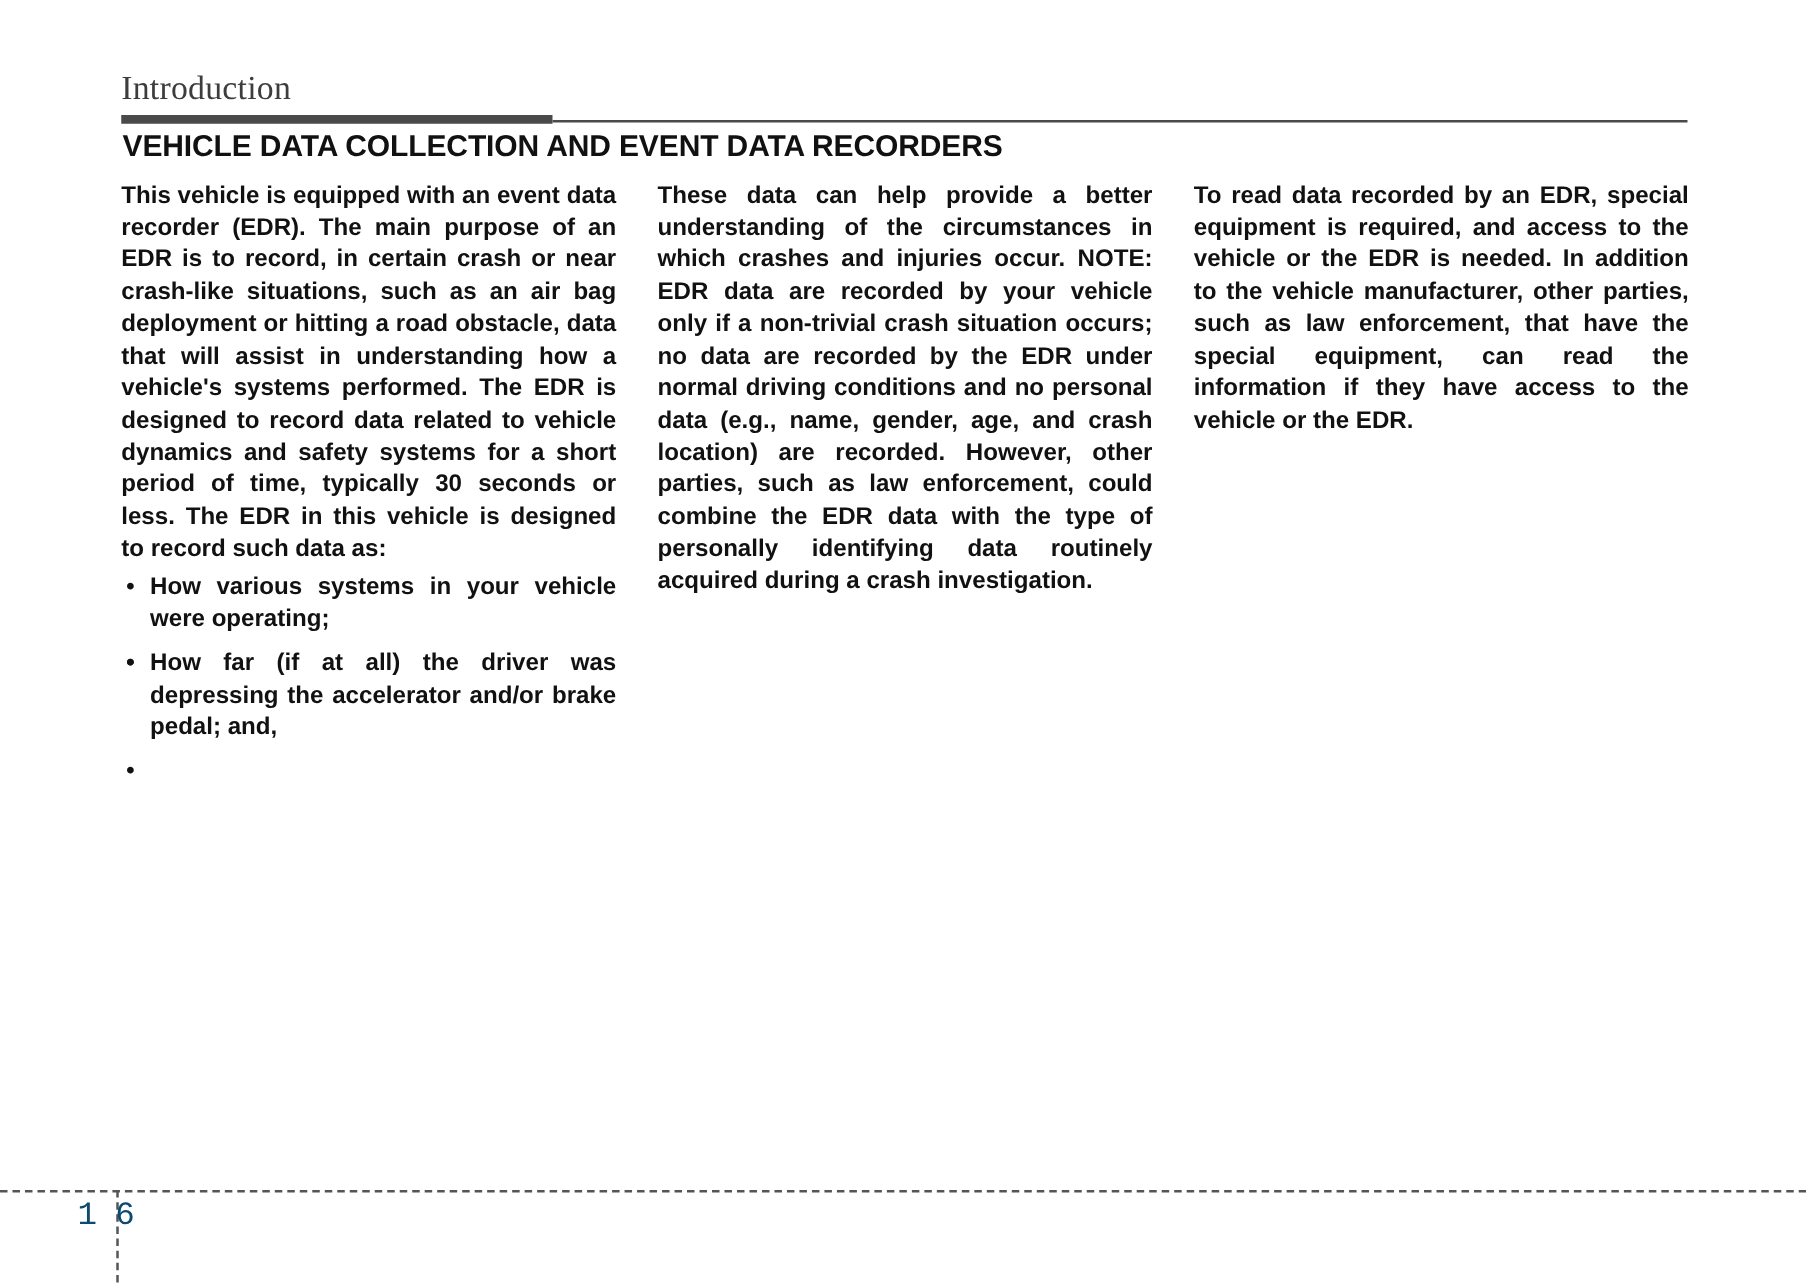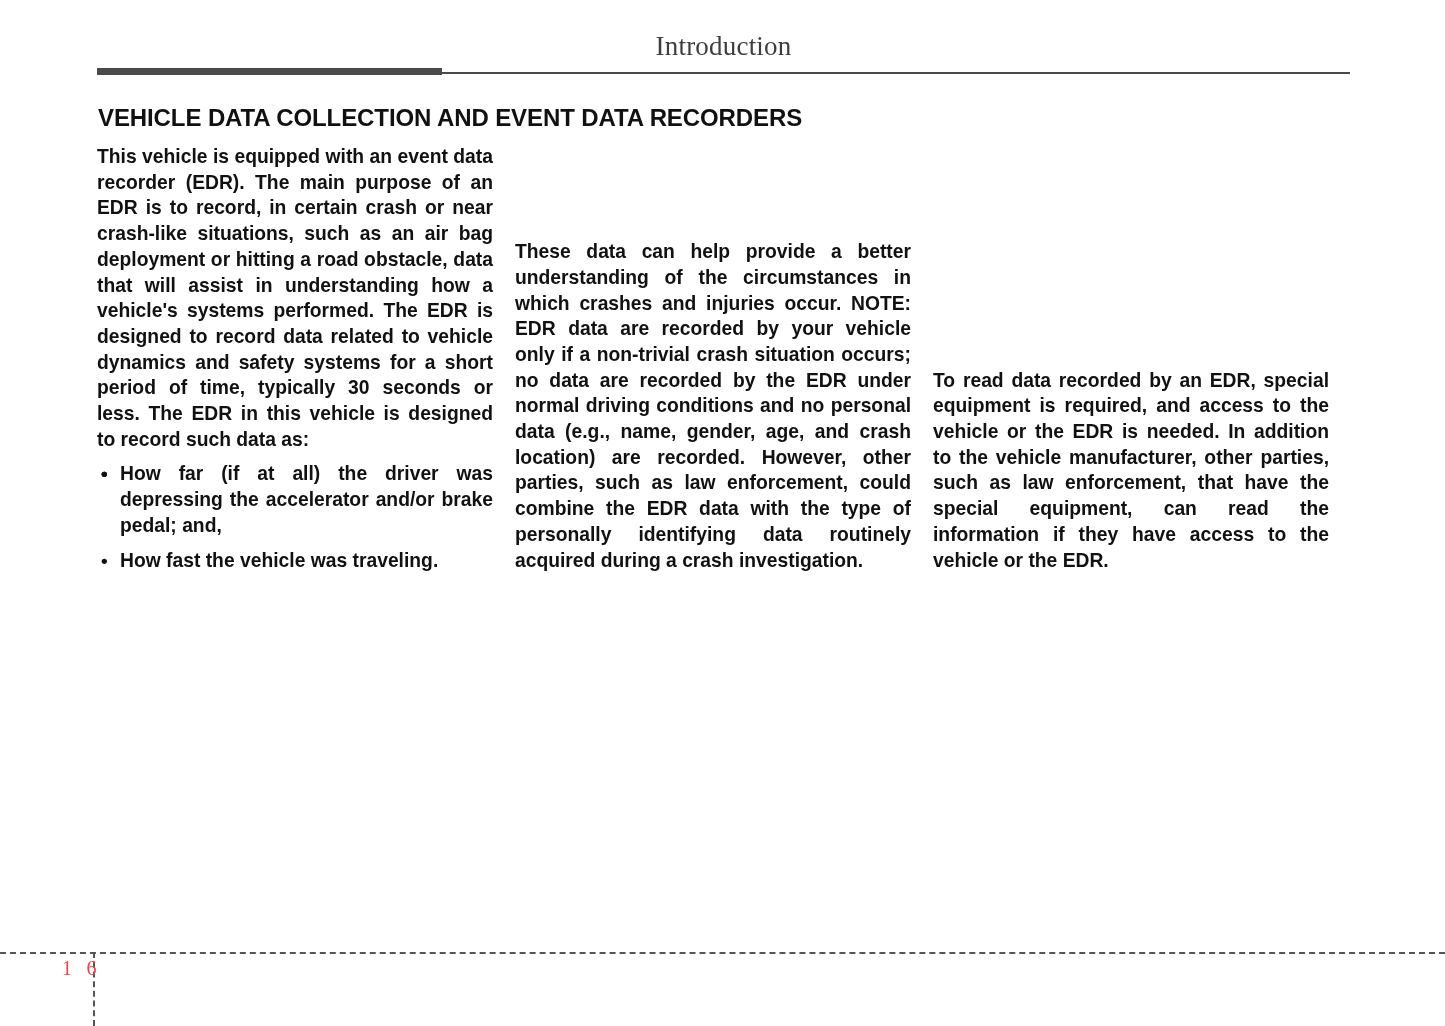--- a/index.html
+++ b/index.html
@@ -13,23 +13,22 @@
     position: relative;
     font-family: "Liberation Sans", sans-serif;
     color: #1a1a1a;
     overflow: hidden;
   }
 
   
   .header {
     position: absolute;
     left: 97px;
-    top: 32px;
+    top: 56px;
     width: 1253px;
-    text-align: center;
   }
   .header-title {
     font-family: "Liberation Serif", serif;
     font-size: 27px;
     color: #3d3d3d;
     line-height: 1.1;
     letter-spacing: 0.2px;
     padding-bottom: 6px;
     font-weight: 400;
   }
@@ -66,22 +65,21 @@
     white-space: nowrap;
   }
 
   
   .columns {
     position: absolute;
     left: 97px;
     top: 144px;
     width: 1256px;
     display: flex;
-    gap: 22px;
-    align-items: flex-end;
+    gap: 33px;
   }
   .column {
     width: 396px;
     font-size: 19.3px;
     font-weight: bold;
     line-height: 25.7px;
     color: #111;
     text-align: justify;
     text-justify: inter-word;
   }
@@ -128,23 +126,23 @@
     left: 93px;
     top: 952px;
     width: 0;
     height: 74px;
     border-left: 2px dashed #555;
   }
   .page-number {
     position: absolute;
     left: 62px;
     top: 957px;
-    font-family: Liberation Serif, serif;
-    font-size: 20px;
-    color: #ef4444;
+    font-family: Liberation Mono, monospace;
+    font-size: 26px;
+    color: #0c4a6e;
     letter-spacing: 0.5px;
   }
   .page-number .chapter { margin-right: 14px; }
 </style>
 </head>
 <body>
 
 <div class="header">
   <div class="header-title">Introduction</div>
   <div class="header-rules">
@@ -155,31 +153,31 @@
 
 <div class="section-title">VEHICLE DATA COLLECTION AND EVENT DATA RECORDERS</div>
 
 <div class="columns">
 
   <div class="column">
     <p>This vehicle is equipped with an event data recorder (EDR). The main purpose of an EDR is to record, in certain crash or near crash-like situations, such as an air bag deployment or hitting a road obstacle, data that will assist in understanding how a vehicle's systems performed. The EDR is designed to record data related to vehicle dynamics and safety systems for a short period of time, typically 30 seconds or less. The EDR in this vehicle is designed to record such data as:</p>
     <ul class="bullet-list">
       <li>
         <span class="dot">•</span>
+        <span>How various systems in your vehicle were operating;</span>
       </li>
       <li>
         <span class="dot">•</span>
       </li>
       <li>
         <span class="dot">•</span>
         <span>How far (if at all) the driver was depressing the accelerator and/or brake pedal; and,</span>
       </li>
       <li>
         <span class="dot">•</span>
-        <span>How fast the vehicle was traveling.</span>
       </li>
     </ul>
   </div>
 
   <div class="column">
     <p>These data can help provide a better understanding of the circumstances in which crashes and injuries occur. NOTE: EDR data are recorded by your vehicle only if a non-trivial crash situation occurs; no data are recorded by the EDR under normal driving conditions and no personal data (e.g., name, gender, age, and crash location) are recorded. However, other parties, such as law enforcement, could combine the EDR data with the type of personally identifying data routinely acquired during a crash investigation.</p>
   </div>
 
   <div class="column">
     <p class="last-col">To read data recorded by an EDR, special equipment is required, and access to the vehicle or the EDR is needed. In addition to the vehicle manufacturer, other parties, such as law enforcement, that have the special equipment, can read the information if they have access to the vehicle or the EDR.</p>

